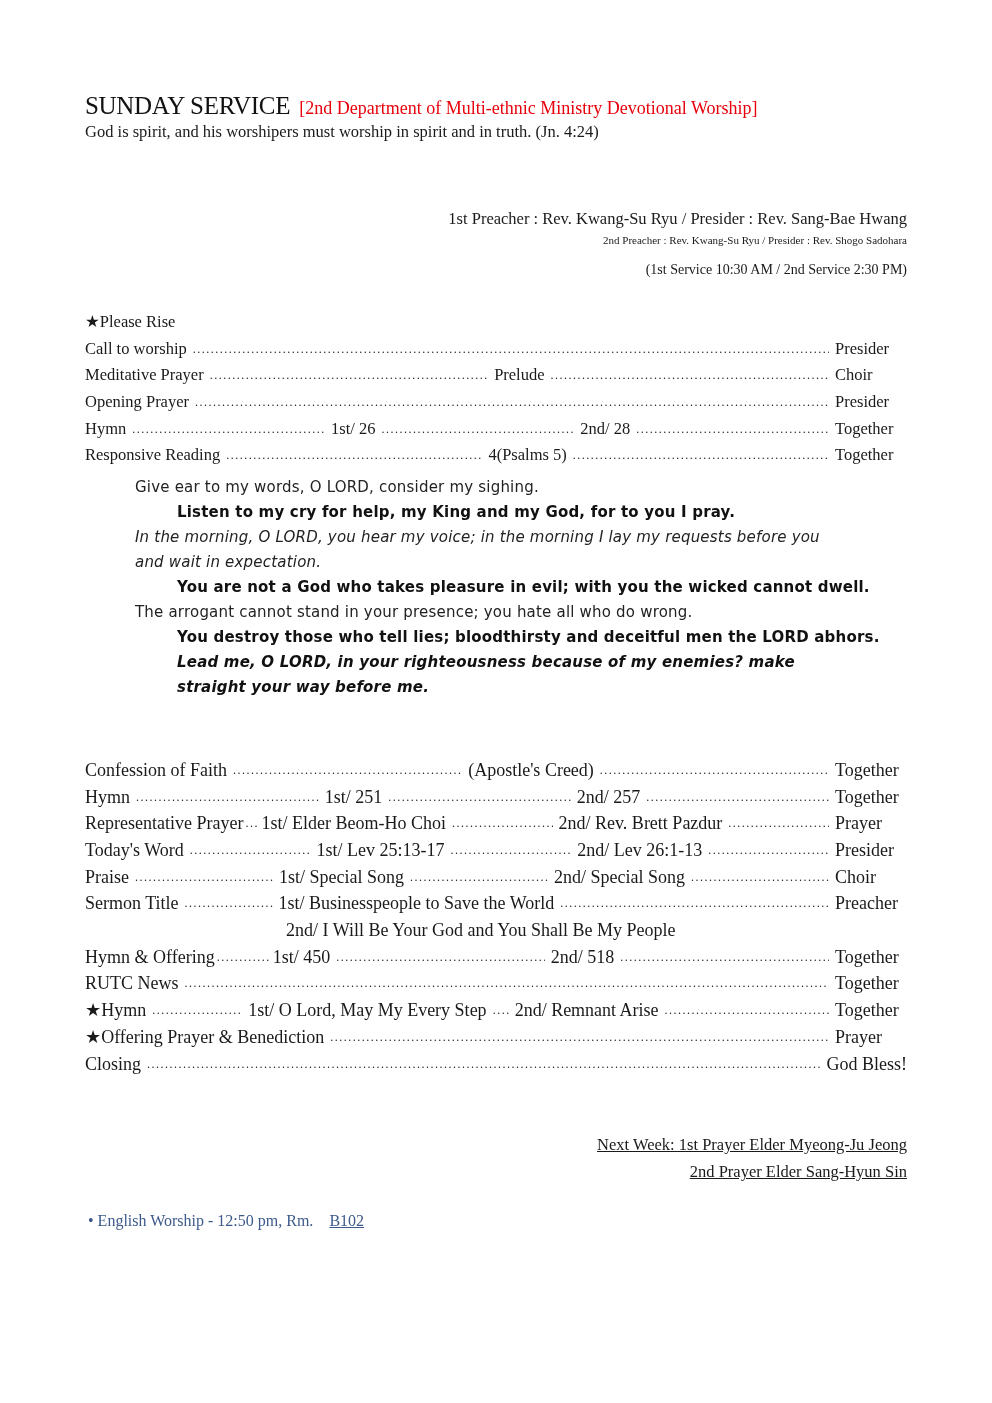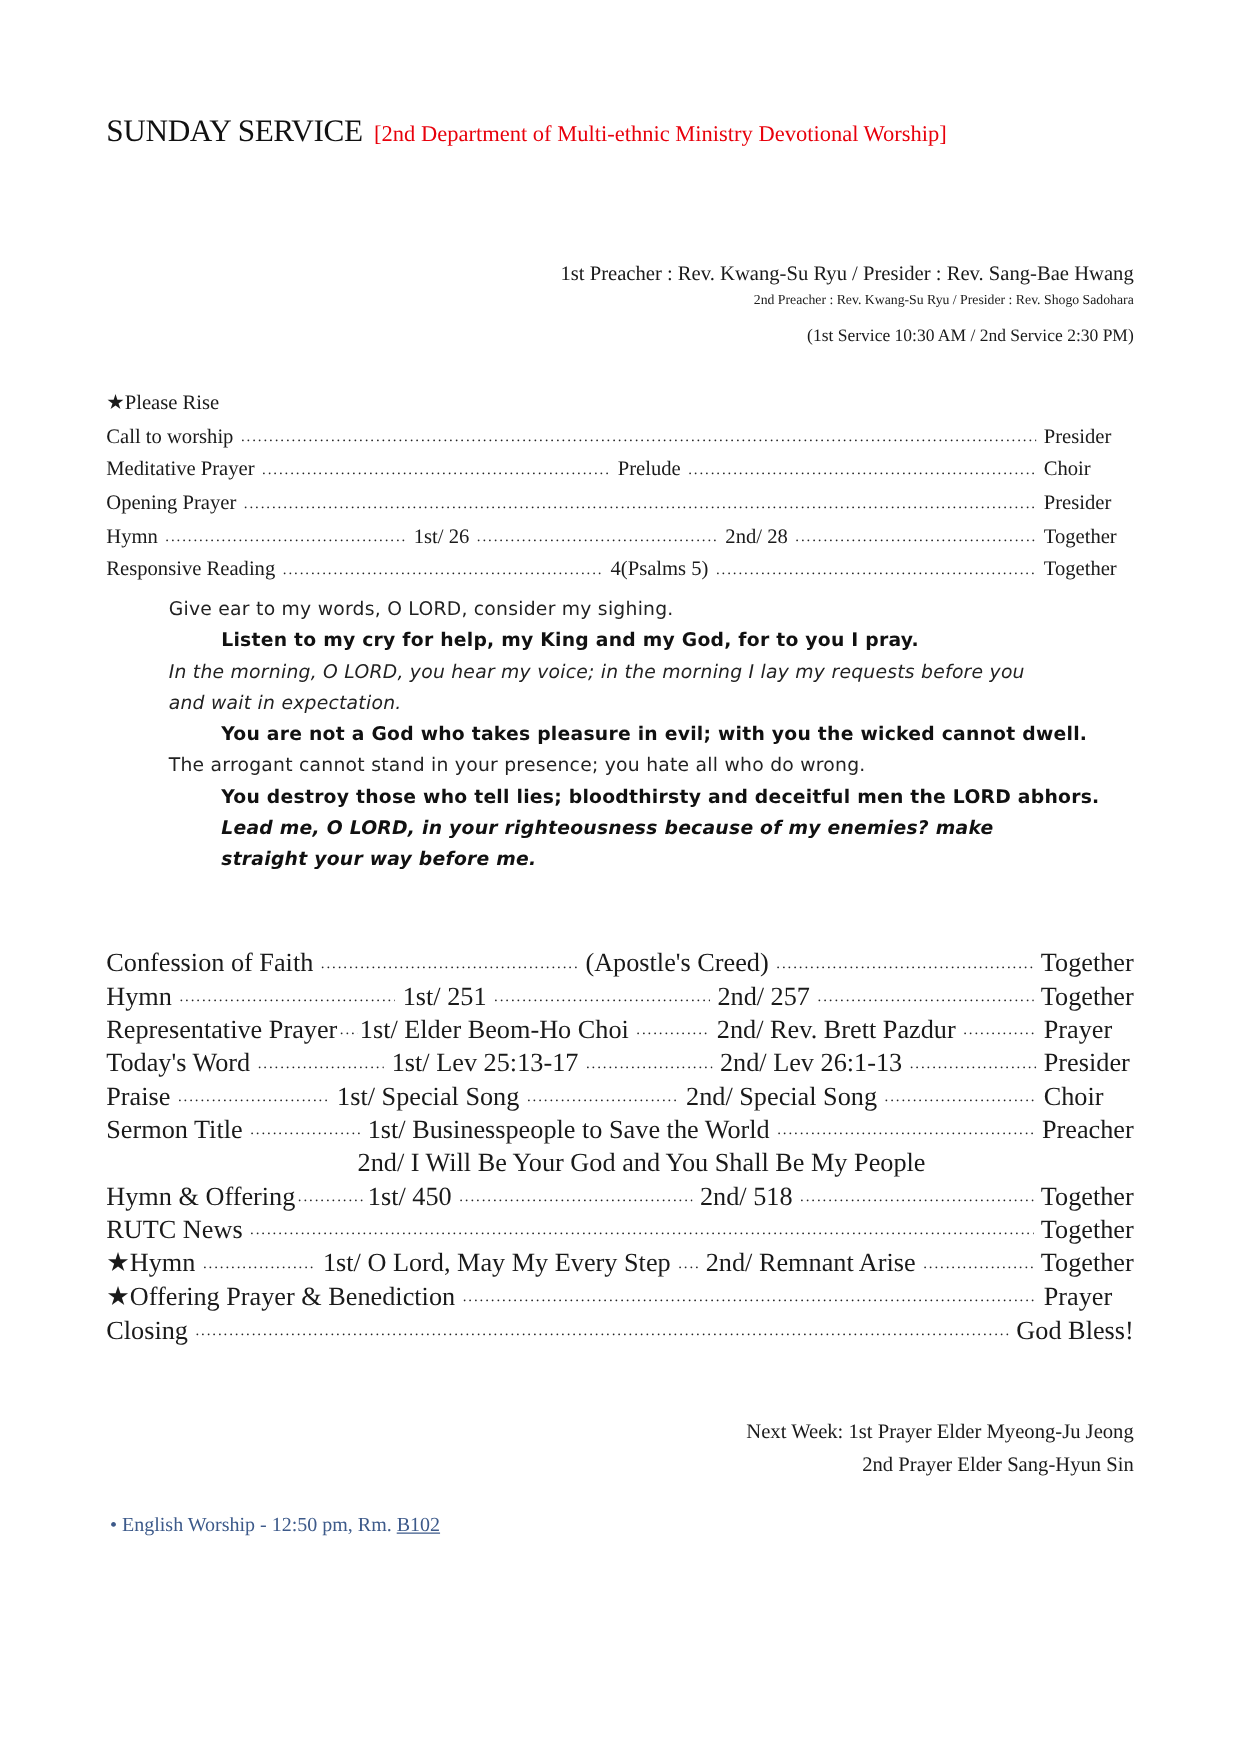--- a/index.html
+++ b/index.html
@@ -24,37 +24,38 @@
   .dots.tight { margin: 0 2px; }
   .cell { flex: 0 0 auto; }
   .right-cell { flex: 0 0 auto; min-width: 72px; text-align: left; }
 
   .reading { position: absolute; left: 135px; top: 475px; width: 712px; font-family: "DejaVu Sans", "Liberation Sans", sans-serif; font-size: 15px; color: #222; }
   .rl { line-height: 25px; height: 25px; white-space: nowrap; letter-spacing: 0.2px; }
   .rl.leader { font-weight: normal; }
   .rl.people { font-weight: bold; padding-left: 42px; color: #111; }
   .rl.wrap { white-space: normal; height: auto; font-style: italic; }
 
-  .program2 { position: absolute; left: 85px; top: 757px; width: 822px; font-family: "Liberation Serif", serif; font-size: 21px; }
+  .program2 { position: absolute; left: 85px; top: 757px; width: 822px; font-family: "Liberation Serif", serif; font-size: 18px; }
   .indent-line { padding-left: 201px; }
 
-  .next-week { position: absolute; right: 85px; top: 1131px; text-align: right; font-family: "Liberation Serif", serif; font-size: 16.5px; line-height: 27px; white-space: nowrap; }
+  .next-week { position: absolute; right: 85px; top: 1131px; text-align: right; font-family: "Liberation Serif", serif; font-size: 16.5px; line-height: 27px; white-space: nowrap; text-decoration: underline; }
 
   .english { position: absolute; left: 88px; top: 1212px; font-family: "Liberation Serif", serif; font-size: 16px; color: #3d5a8a; white-space: nowrap; }
-  .english .room { text-decoration: underline; }
+  .english .room { text-decoration: underline; margin-left: 12px; }
 </style>
 </head>
 <body>
 
 <div class="page">
 
   <div class="title-line">
     <span class="title-main">SUNDAY SERVICE</span>
     <span class="title-sub">[2nd Department of Multi-ethnic Ministry Devotional Worship]</span>
   </div>
+  <div class="verse-line">God is spirit, and his worshipers must worship in spirit and in truth. (Jn. 4:24)</div>
 
   <div class="right-block preacher1">1st Preacher : Rev. Kwang-Su Ryu / Presider : Rev. Sang-Bae Hwang</div>
   <div class="right-block preacher2">2nd Preacher : Rev. Kwang-Su Ryu / Presider : Rev. Shogo Sadohara</div>
   <div class="right-block service-times">(1st Service 10:30 AM / 2nd Service 2:30 PM)</div>
 
   <div class="program">
     <div class="row">
       <span class="cell">★Please Rise</span>
     </div>
 

